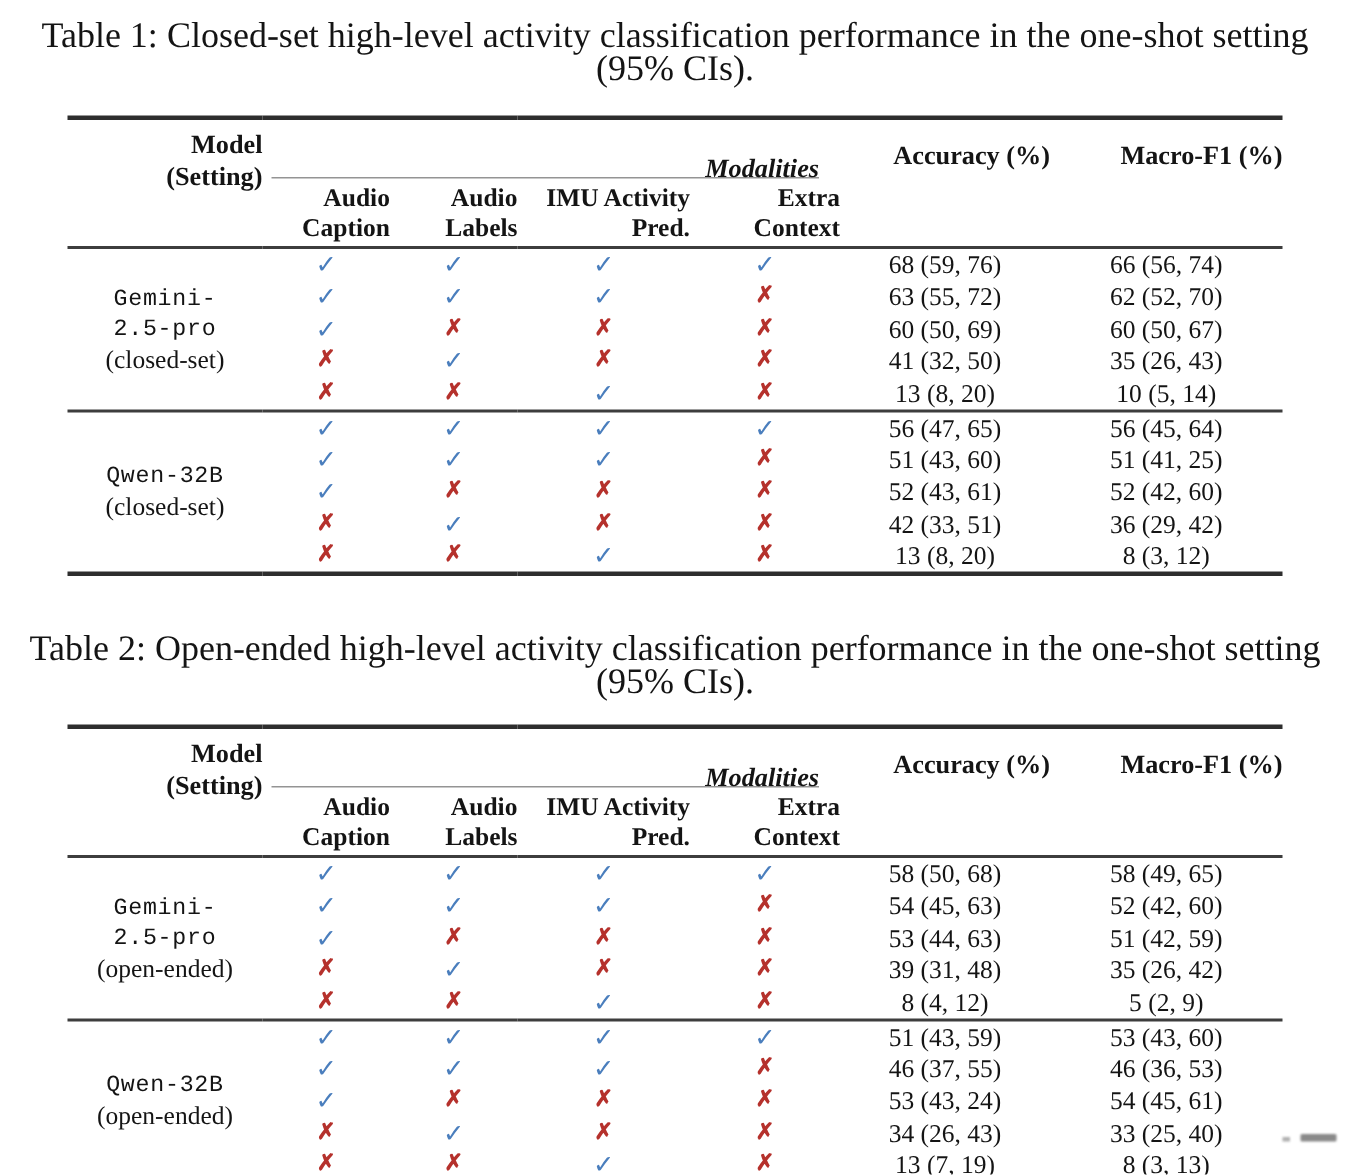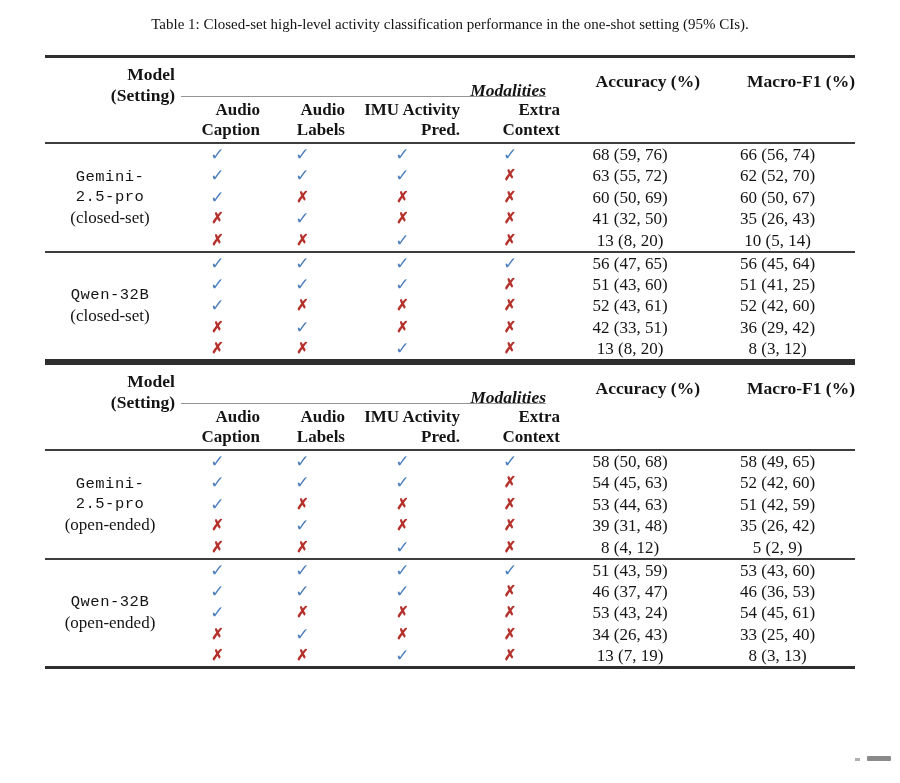--- a/index.html
+++ b/index.html
@@ -16,21 +16,21 @@
     width: 900px;
     height: 783px;
     background: #ffffff;
     color: var(--text);
     font-family: "Liberation Serif", "DejaVu Serif", serif;
     position: relative;
     overflow: hidden;
   }
   .caption {
     text-align: center;
-    font-size: 15px;
+    font-size: 24px;
     line-height: 22px;
     margin: 0;
   }
   .caption.first { padding-top: 13px; margin-bottom: 20px; }
   .caption.second { margin-top: 38px; margin-bottom: 17px; }
 
   table.results {
     width: 810px;
     margin: 0 auto;
     border-collapse: collapse;
@@ -231,20 +231,21 @@
           <td class="flag check">✓</td>
           <td class="flag cross">✗</td>
           <td class="num">13 (8, 20)</td>
           <td class="num">8 (3, 12)</td>
         </tr>
       </tbody>
     </table>
 </section>
 
 <section>
+  <p class="caption second">Table 2: Open-ended high-level activity classification performance in the one-shot setting (95% CIs).</p>
   <table class="results">
     <colgroup>
       <col class="c-model">
         <col class="c-ac">
         <col class="c-al">
         <col class="c-imu">
         <col class="c-ec">
         <col class="c-acc">
         <col class="c-f1">
     </colgroup>
@@ -337,21 +338,21 @@
           <td class="flag check">✓</td>
           <td class="flag check">✓</td>
           <td class="num">51 (43, 59)</td>
           <td class="num">53 (43, 60)</td>
         </tr>
         <tr>
           <td class="flag check">✓</td>
           <td class="flag check">✓</td>
           <td class="flag check">✓</td>
           <td class="flag cross">✗</td>
-          <td class="num">46 (37, 47)</td>
+          <td class="num">46 (37, 55)</td>
           <td class="num">46 (36, 53)</td>
         </tr>
         <tr>
           <td class="flag check">✓</td>
           <td class="flag cross">✗</td>
           <td class="flag cross">✗</td>
           <td class="flag cross">✗</td>
           <td class="num">53 (43, 24)</td>
           <td class="num">54 (45, 61)</td>
         </tr>

